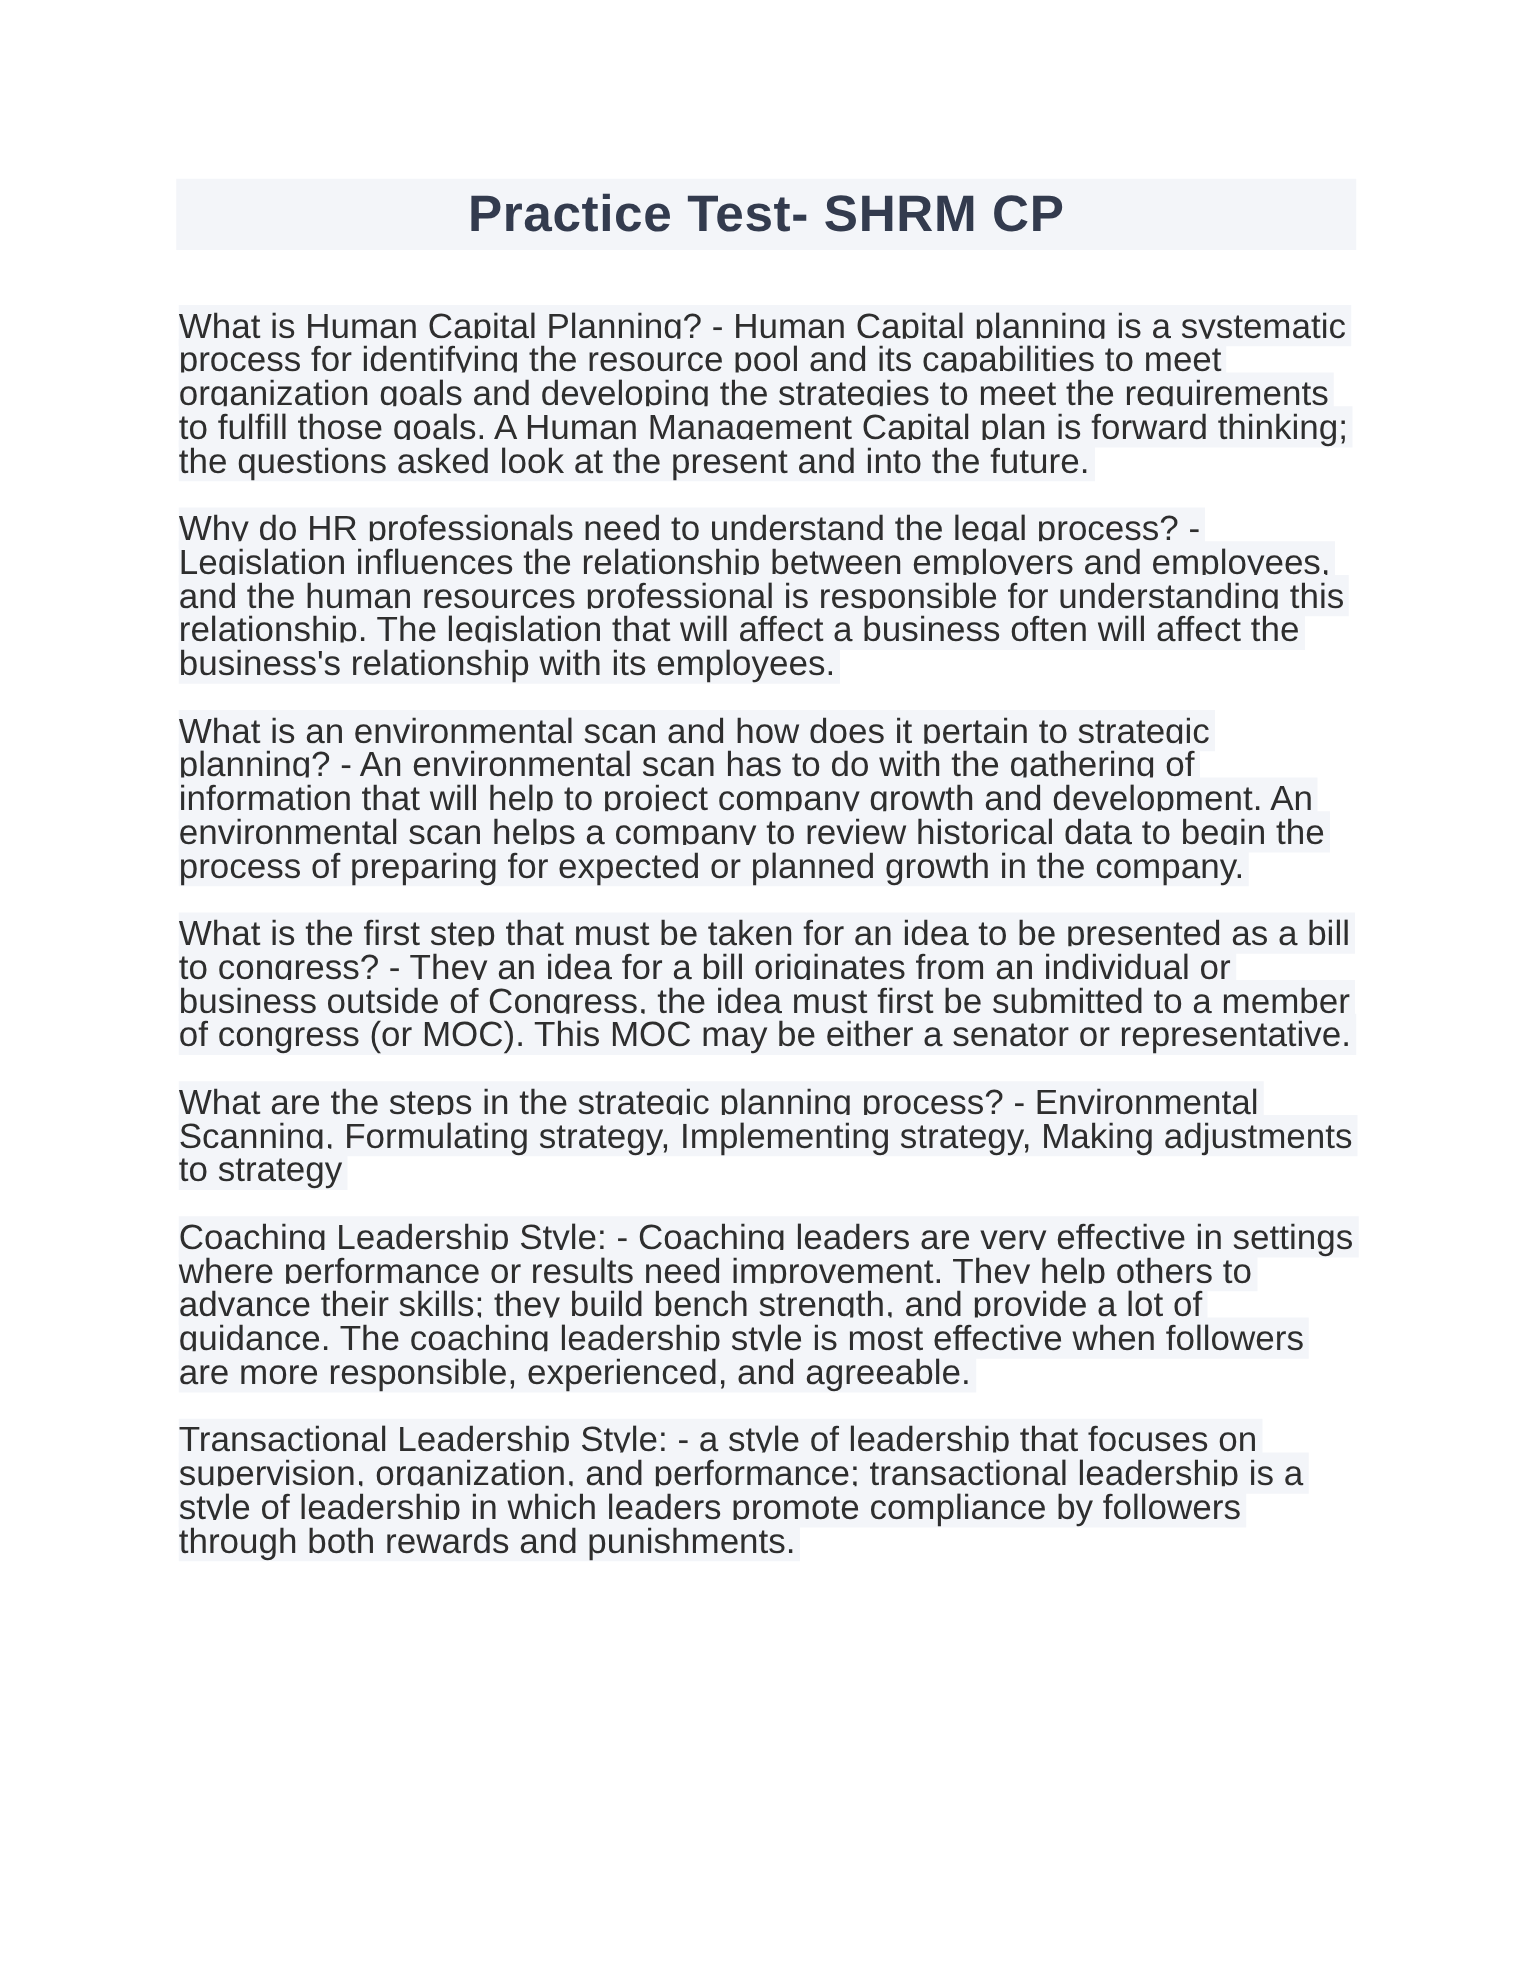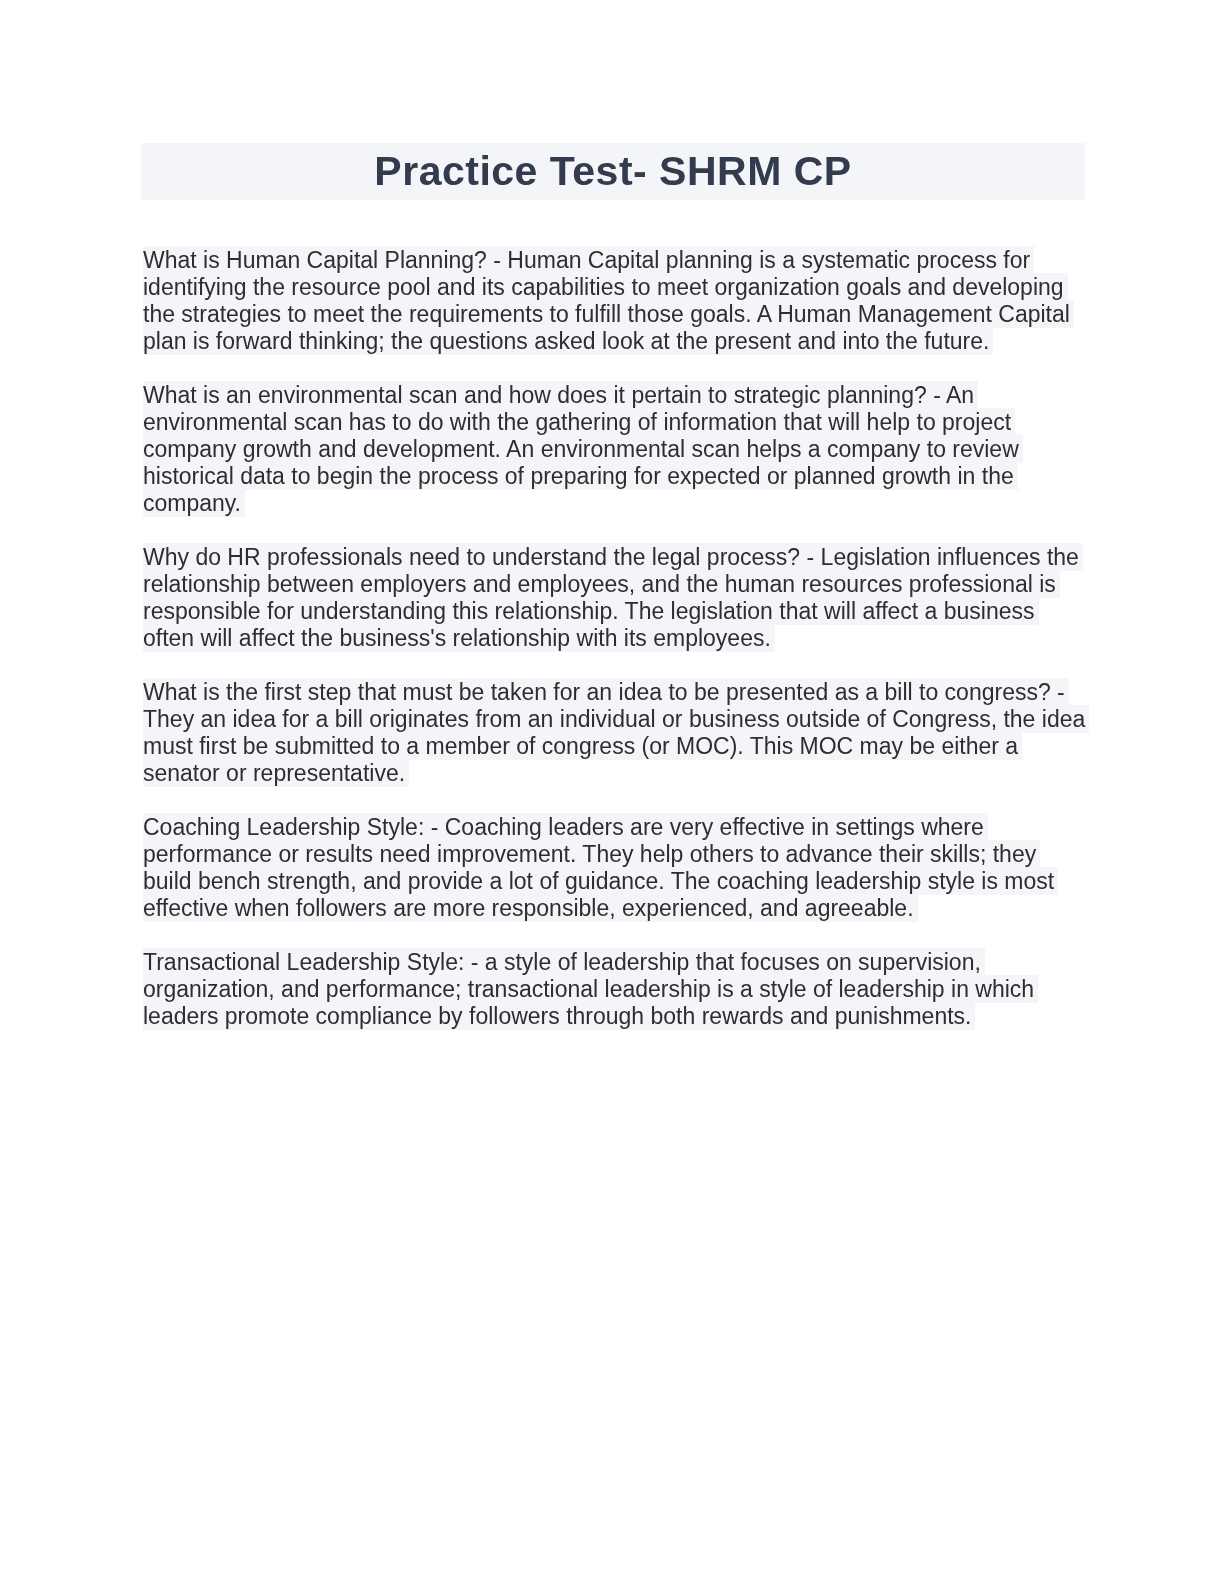--- a/index.html
+++ b/index.html
@@ -30,21 +30,21 @@
     letter-spacing: 0.5px;
     white-space: nowrap;
   }
   .document-body {
     position: absolute;
     left: 143px;
     top: 247px;
     width: 943px;
   }
   .document-body p {
-    font-size: 23px;
+    font-size: 28px;
     line-height: 27px;
     color: #2e2e2e;
     margin: 0 0 27px 0;
   }
   .hl {
     background-color: #f3f5f9;
     box-decoration-break: clone;
     -webkit-box-decoration-break: clone;
     padding: 1px 4px 1px 0;
   }
@@ -53,20 +53,21 @@
 <body>
 
 <div class="page">
 
   <div class="header-bar">
     <div class="page-title">Practice Test- SHRM CP</div>
   </div>
 
   <div class="document-body">
     <p><span class="hl">What is Human Capital Planning? - Human Capital planning is a systematic process for identifying the resource pool and its capabilities to meet organization goals and developing the strategies to meet the requirements to fulfill those goals. A Human Management Capital plan is forward thinking; the questions asked look at the present and into the future.</span></p>
+    <p><span class="hl">Why do HR professionals need to understand the legal process? - Legislation influences the relationship between employers and employees, and the human resources professional is responsible for understanding this relationship. The legislation that will affect a business often will affect the business's relationship with its employees.</span></p>
     <p><span class="hl">What is an environmental scan and how does it pertain to strategic planning? - An environmental scan has to do with the gathering of information that will help to project company growth and development. An environmental scan helps a company to review historical data to begin the process of preparing for expected or planned growth in the company.</span></p>
-    <p><span class="hl">Why do HR professionals need to understand the legal process? - Legislation influences the relationship between employers and employees, and the human resources professional is responsible for understanding this relationship. The legislation that will affect a business often will affect the business's relationship with its employees.</span></p>
     <p><span class="hl">What is the first step that must be taken for an idea to be presented as a bill to congress? - They an idea for a bill originates from an individual or business outside of Congress, the idea must first be submitted to a member of congress (or MOC). This MOC may be either a senator or representative.</span></p>
+    <p><span class="hl">What are the steps in the strategic planning process? - Environmental Scanning, Formulating strategy, Implementing strategy, Making adjustments to strategy</span></p>
     <p><span class="hl">Coaching Leadership Style: - Coaching leaders are very effective in settings where performance or results need improvement. They help others to advance their skills; they build bench strength, and provide a lot of guidance. The coaching leadership style is most effective when followers are more responsible, experienced, and agreeable.</span></p>
     <p><span class="hl">Transactional Leadership Style: - a style of leadership that focuses on supervision, organization, and performance; transactional leadership is a style of leadership in which leaders promote compliance by followers through both rewards and punishments.</span></p>
   </div>
 
 </div>
 
 </body></html>

